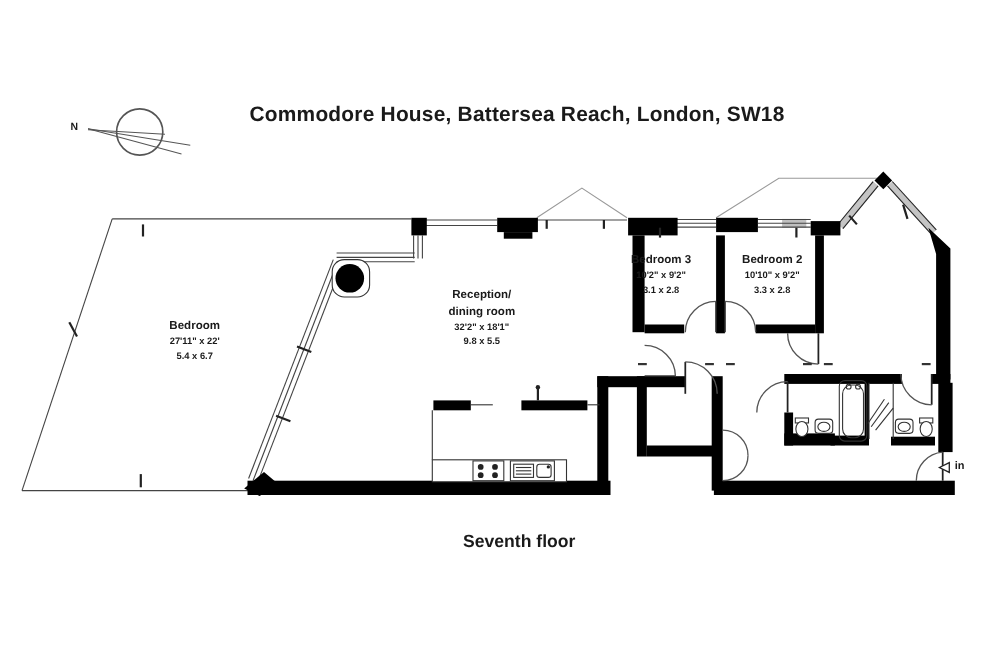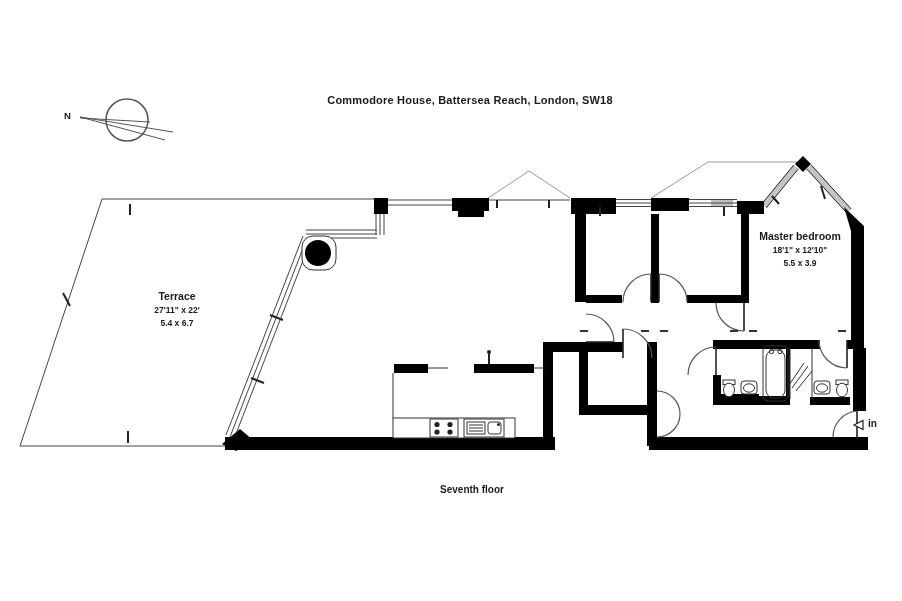--- a/index.html
+++ b/index.html
@@ -2,29 +2,29 @@
 <html><head>
 <meta charset="utf-8">
 <style>
   html,body{margin:0;padding:0;background:#fff;}
   .canvas{
     position:relative;width:902px;height:601px;background:#ffffff;overflow:hidden;
     font-family:"Liberation Sans", sans-serif;color:#1a1a1a;
   }
   .canvas svg{position:absolute;left:0;top:0;}
   .hdr{position:absolute;transform:translateX(-50%);white-space:nowrap;font-weight:bold;}
-  .title{left:470px;top:94px;font-size:11px;letter-spacing:.2px;}
+  .title{left:470px;top:94px;font-size:19px;letter-spacing:.2px;}
   .subtitle{left:467px;top:131px;font-size:12.8px;}
   .room{position:absolute;transform:translateX(-50%);text-align:center;line-height:1.45;}
   .rname{font-size:10.5px;font-weight:bold;white-space:nowrap;}
   .rdim{font-size:8.5px;font-weight:bold;white-space:nowrap;}
   .north-label{position:absolute;left:64px;top:110px;font-size:9.5px;font-weight:bold;}
   .in-label{position:absolute;left:868px;top:418px;font-size:10px;font-weight:bold;}
   .floor-label{position:absolute;left:472px;top:484px;transform:translateX(-50%);
-    font-size:10px;font-weight:bold;white-space:nowrap;}
+    font-size:16px;font-weight:bold;white-space:nowrap;}
 </style>
 </head>
 <body>
 
 <div class="canvas">
 
   <svg width="902" height="601" viewBox="0 0 902 601">
 
     <g stroke="#444" stroke-width="1" fill="none">
       <polyline points="102,199 374,199"></polyline>
@@ -238,30 +238,41 @@
     <g>
       <polygon points="854,425 863,420.5 863,429.5" fill="#fff" stroke="#222" stroke-width="1.2"></polygon>
     </g>
   </svg>
 
   <div class="hdr title">Commodore House, Battersea Reach, London, SW18</div>
 
   <div class="north-label">N</div>
 
   <div class="room" style="left:177px;top:289px">
-    <div class="rname">Terrace</div>
+    <div class="rname">Bedroom</div>
     <div class="rdim">27'11" x 22'</div>
     <div class="rdim">5.4 x 6.7</div>
   </div>
 
-
-
-
-  <div class="room" style="left:800px;top:229px">
-    <div class="rname">Master bedroom</div>
-    <div class="rdim">18'1" x 12'10"</div>
-    <div class="rdim">5.5 x 3.9</div>
-  </div>
+  <div class="room" style="left:438px;top:261px">
+    <div class="rname">Reception/</div>
+    <div class="rname">dining room</div>
+    <div class="rdim">32'2" x 18'1"</div>
+    <div class="rdim">9.8 x 5.5</div>
+  </div>
+
+  <div class="room" style="left:601px;top:229px">
+    <div class="rname">Bedroom 3</div>
+    <div class="rdim">10'2" x 9'2"</div>
+    <div class="rdim">3.1 x 2.8</div>
+  </div>
+
+  <div class="room" style="left:702px;top:229px">
+    <div class="rname">Bedroom 2</div>
+    <div class="rdim">10'10" x 9'2"</div>
+    <div class="rdim">3.3 x 2.8</div>
+  </div>
+
 
   <div class="in-label">in</div>
   <div class="floor-label">Seventh floor</div>
 
 </div>
 
 </body></html>

